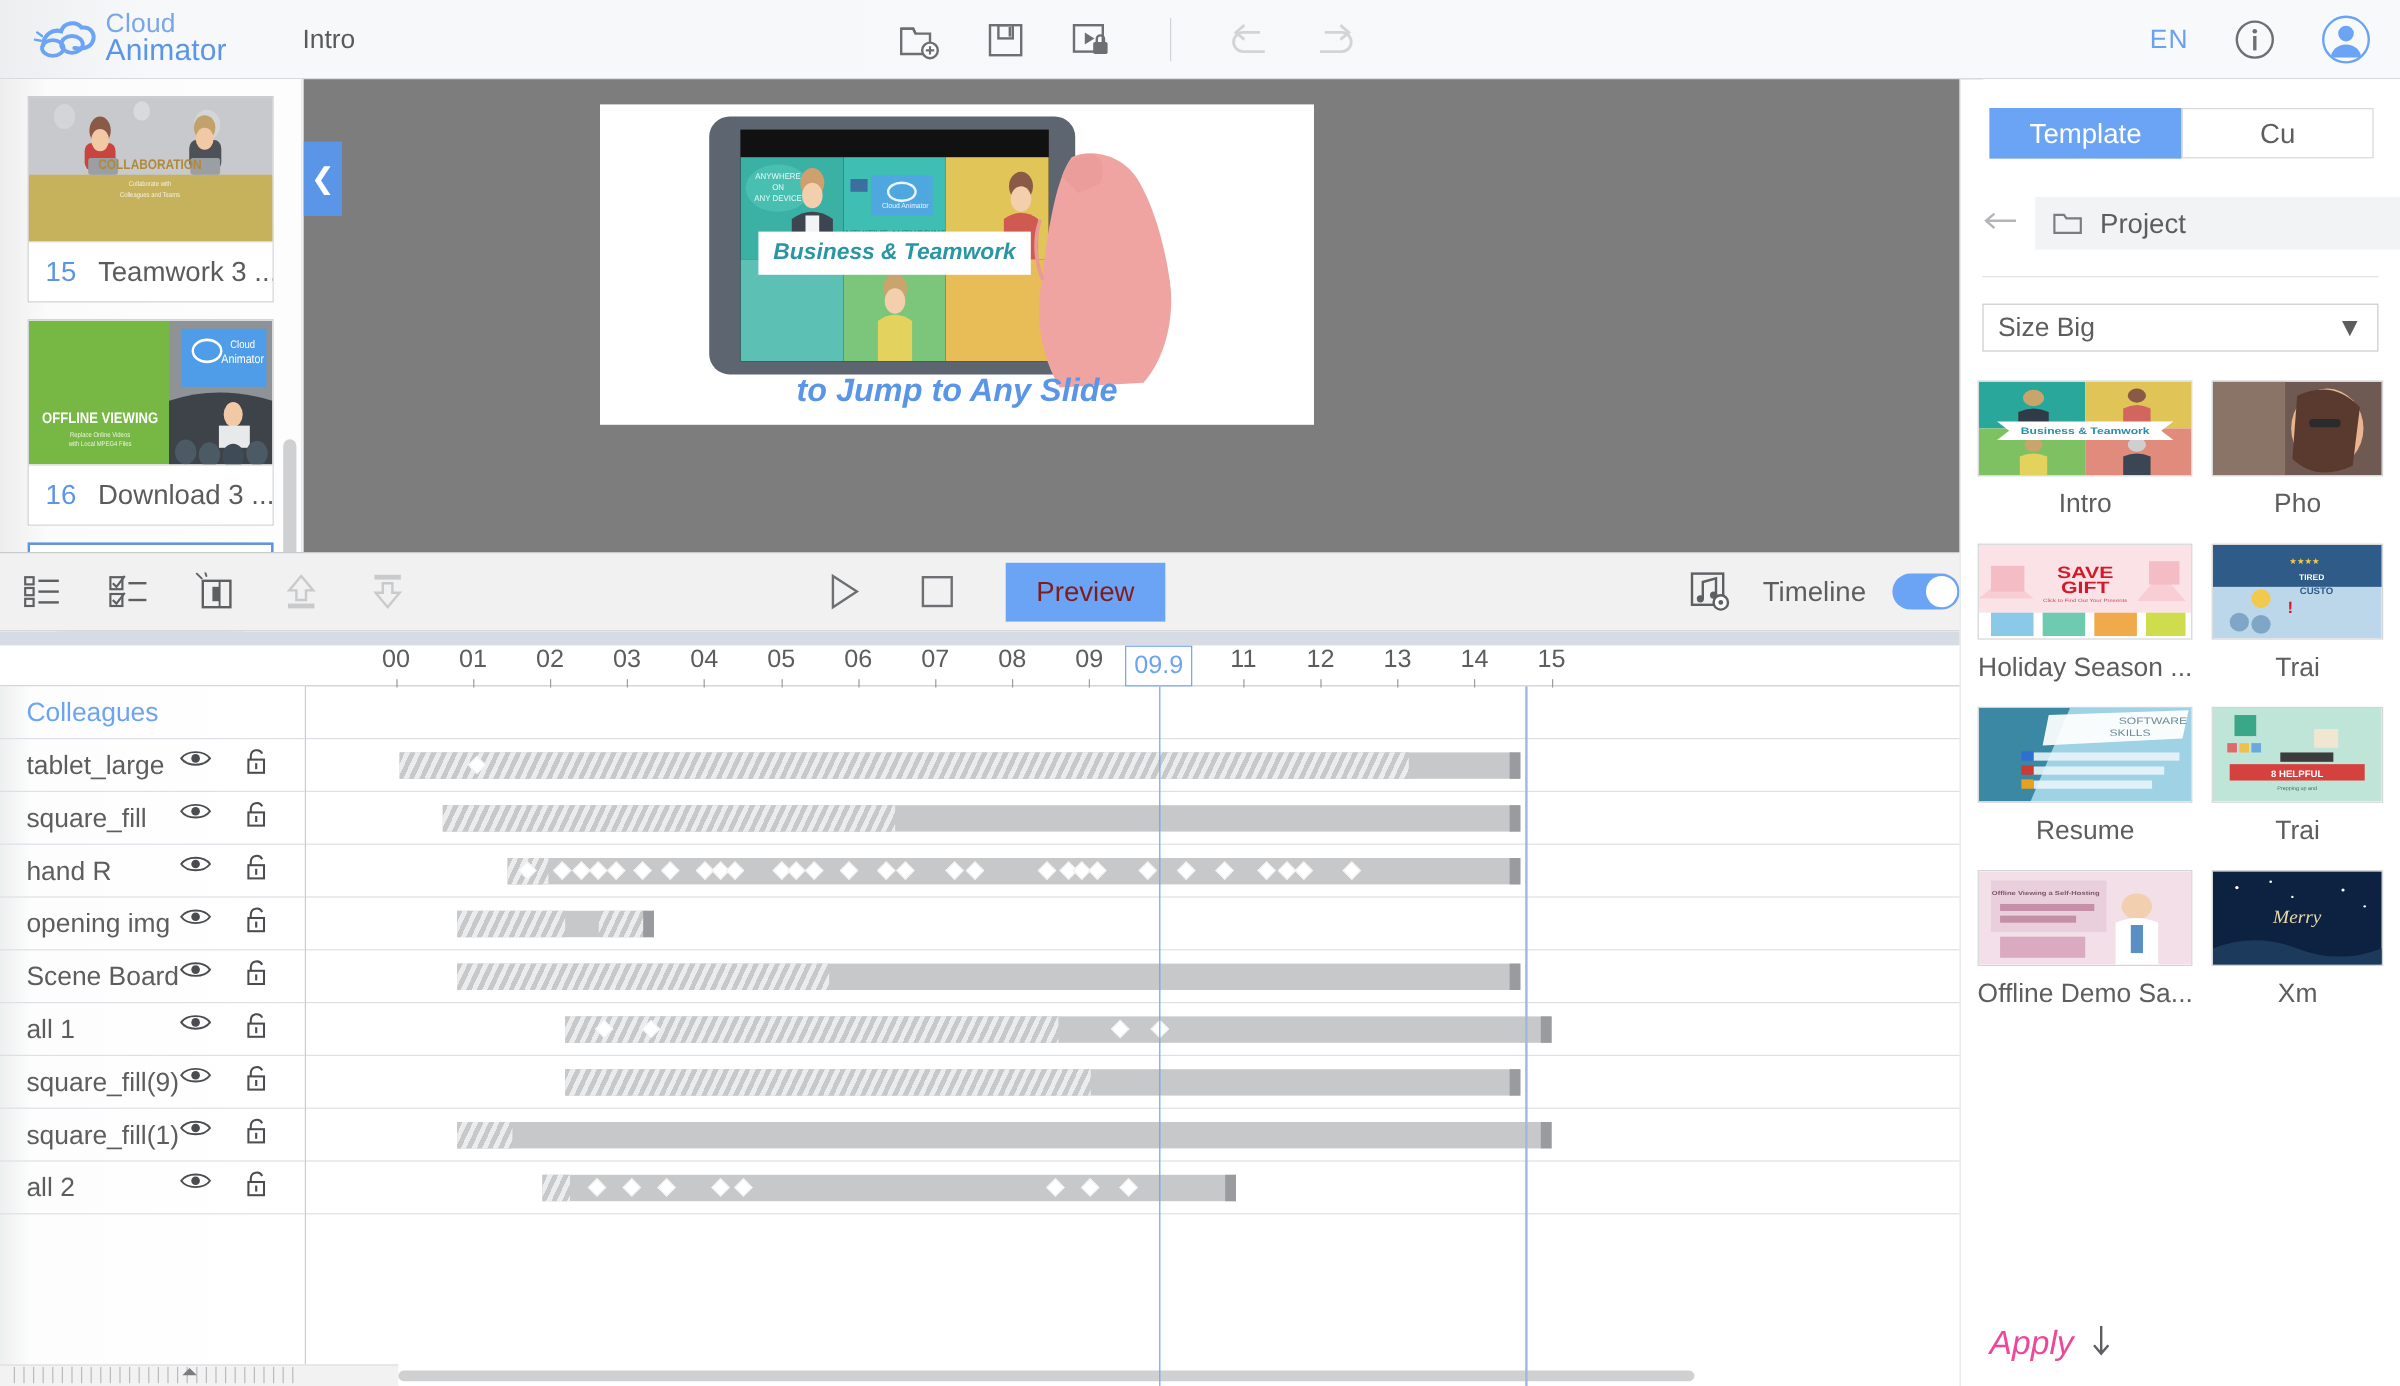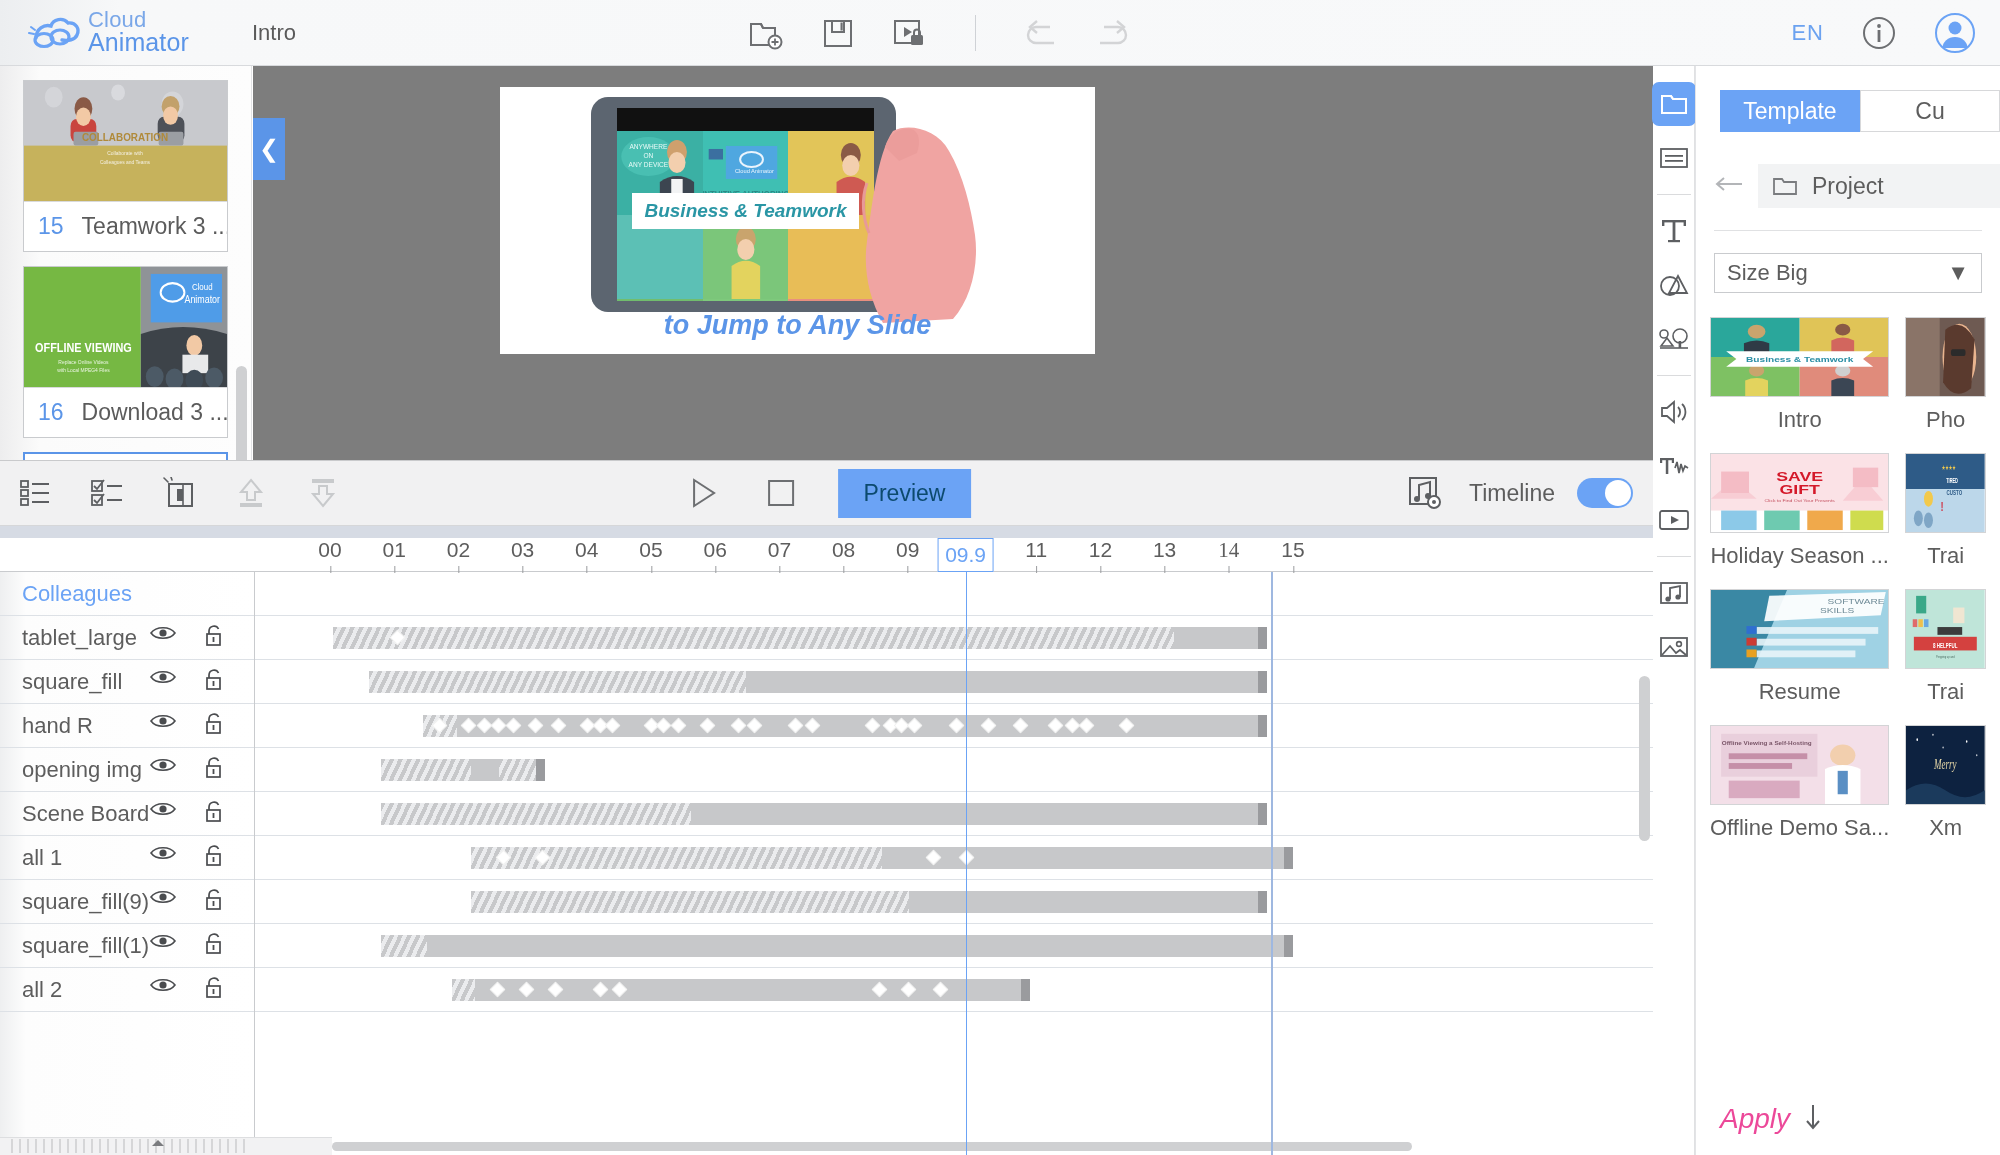--- a/index.html
+++ b/index.html
@@ -62,21 +62,21 @@
     color:#5b95e8; font-size:27px; font-weight:bold; font-style:italic; }
   .hand { position:absolute; left:345px; top:36px; width:140px; height:205px; }
 
   
   .tl-toolbar { position:absolute; left:0; top:460px; right:347px; height:66px;
     background:#f1f1f2; border-top:1px solid #c9cacc; border-bottom:1px solid #d6d7d9;
     display:flex; align-items:center; }
   .tl-toolbar .left-icons { display:flex; align-items:center; gap:30px; margin-left:14px; }
   .tl-center { position:absolute; left:50%; transform:translateX(-50%);
     display:flex; align-items:center; gap:36px; }
-  .btn-preview { background:#6ba3f5; color:#0c4a6e; font-size:23px; padding:11px 26px; cursor:pointer; }
+  .btn-preview { background:#6ba3f5; color:#7f1d1d; font-size:23px; padding:11px 26px; cursor:pointer; }
   .tl-right { position:absolute; right:20px; display:flex; align-items:center; gap:22px; }
   .tl-right .lbl { font-size:23px; color:#5d5d5d; }
   .toggle { width:56px; height:30px; border-radius:15px; background:#6ba3f5; position:relative; cursor:pointer; }
   .toggle::after { content:""; position:absolute; right:2px; top:2px; width:26px; height:26px;
     border-radius:50%; background:#fff; }
 
   
   .timeline { position:absolute; left:0; top:526px; right:347px; bottom:0;
     background:#fff; overflow:hidden; }
   .ruler-strip { position:absolute; left:0; top:0; right:0; height:12px; background:#d6dbe4; }
@@ -119,21 +119,21 @@
 
   
   .tool-rail { position:absolute; right:305px; top:66px; width:42px; bottom:0;
     background:#fff; border-right:1px solid #e0e1e3;
     display:flex; flex-direction:column; align-items:center; padding-top:16px; gap:10px; }
   .rail-icon { width:44px; height:44px; display:flex; align-items:center; justify-content:center;
     border-radius:7px; cursor:pointer; }
   .rail-icon.active { background:#6ba3f5; }
   .rail-sep { width:34px; height:1px; background:#dadbdd; margin:4px 0; }
 
-  .right-panel { position:absolute; right:0; top:66px; width:305px; bottom:0;
+  .right-panel { position:absolute; right:0; top:66px; width:367px; bottom:0;
     background:#fff; border-left:1px solid #e3e4e6; overflow:hidden; }
   .rp-tabs { display:flex; margin:24px 0 0 24px; }
   .rp-tab { width:160px; height:42px; display:flex; align-items:center; justify-content:center;
     font-size:23px; border:1px solid #d7d8da; cursor:pointer; color:#5d5d5d; background:#fff; }
   .rp-tab.active { background:#6ba3f5; color:#fff; border-color:#6ba3f5; }
   .rp-crumb { display:flex; align-items:center; margin:32px 0 0 18px; gap:14px; }
   .crumb-pill { background:#f2f3f4; height:44px; display:flex; align-items:center;
     padding:0 20px 0 14px; gap:14px; flex:1; margin-right:0; }
   .crumb-pill span { font-size:23px; color:#5d5d5d; }
   .rp-hr { height:1px; background:#e0e1e3; margin:22px 18px 0 18px; }
@@ -473,21 +473,21 @@
         <div class="tick" style="left: 522.6px;">03<i></i></div>
         <div class="tick" style="left: 586.8px;">04<i></i></div>
         <div class="tick" style="left: 651px;">05<i></i></div>
         <div class="tick" style="left: 715.2px;">06<i></i></div>
         <div class="tick" style="left: 779.4px;">07<i></i></div>
         <div class="tick" style="left: 843.6px;">08<i></i></div>
         <div class="tick" style="left: 907.8px;">09<i></i></div>
         <div class="tick" style="left: 1036.2px;">11<i></i></div>
         <div class="tick" style="left: 1100.4px;">12<i></i></div>
         <div class="tick" style="left: 1164.6px;">13<i></i></div>
-        <div class="tick" style="left: 1228.8px; font-family: Liberation Serif, serif;">14<i></i></div>
+        <div class="tick" style="left: 1228.8px;">14<i></i></div>
         <div class="tick" style="left: 1293px;">15<i></i></div>
         <div class="playhead-box" style="left: 965.58px;">09.9</div>
       </div>
     <div class="track-head-col" id="thead">
         <div class="trow bg">
           <div class="tname">Colleagues</div>
         </div>
         <div class="trow">
           <div class="tname">tablet_large</div>
           <div class="ticons">

